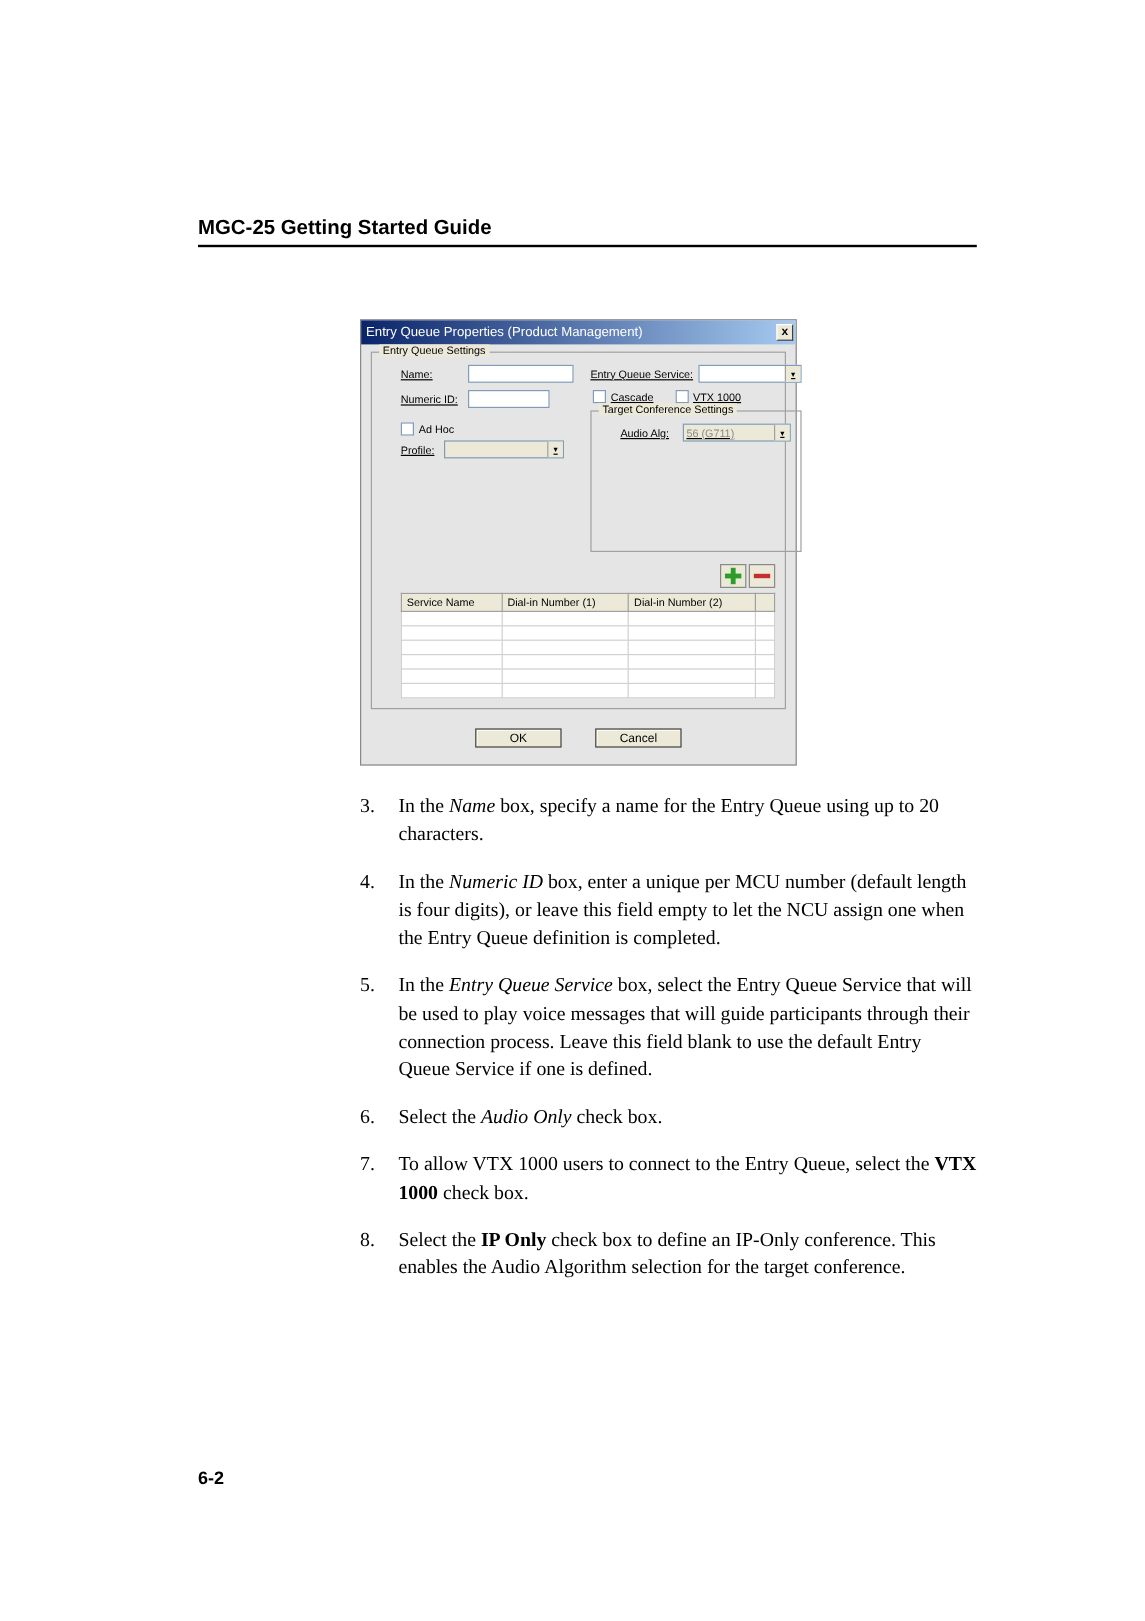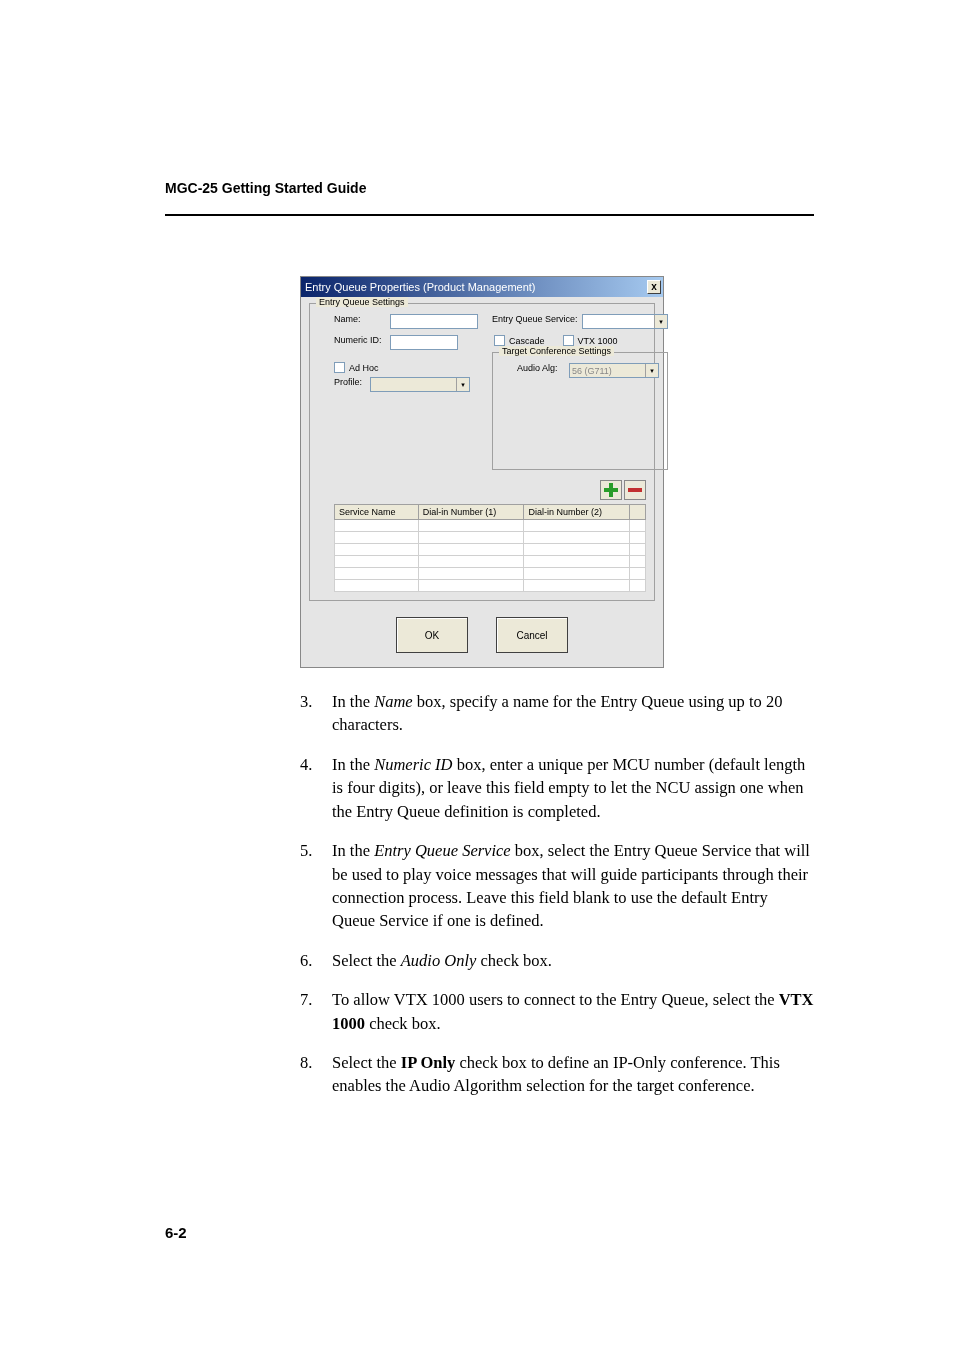--- a/index.html
+++ b/index.html
@@ -9,24 +9,24 @@
     width: 954px;
     height: 1351px;
     position: relative;
     color: #000;
   }
   .page {
     padding: 180px 140px 0 165px;
   }
   .header-title {
     font-family: Arial, Helvetica, sans-serif;
-    font-size: 14px;
+    font-size: 17px;
     font-weight: bold;
     color: #000;
-    margin-bottom: 18px;
+    margin-bottom: 4px;
   }
   .header-rule {
     border: none;
     border-top: 2px solid #000;
     margin-bottom: 60px;
   }
   .intro {
     font-size: 16.5px;
     margin-left: 135px;
     margin-bottom: 18px;
@@ -72,21 +72,21 @@
     padding: 10px 8px 8px 24px;
     margin-bottom: 6px;
   }
   .groupbox > .legend {
     position: absolute;
     top: -7px; left: 6px;
     background: #ece9d8;
     padding: 0 3px;
     font-size: 9px;
   }
-  .row { display:flex; margin-bottom:6px; gap:4px;}
+  .row { display:flex; align-items:center; margin-bottom:6px; gap:4px;text-decoration:underline;}
   .label { font-size:9px; }
   .txt {
     border:1px solid #7f9db9;
     background:#fff;
     height:15px; font-size:9px;
     padding:0 2px;
   }
   .combo {
     border:1px solid #7f9db9;
     background:#fff;
@@ -119,21 +119,21 @@
     width:100%; border-collapse:collapse; background:#fff;
     border:1px solid #b91c1c; font-size:9px;
   }
   table.svclist th {
     background:#ece9d8; border:1px solid #a0a0a0; font-weight:normal;
     padding:2px 4px; text-align:left;
   }
   table.svclist td { border:1px solid #d0d0d0; height:12px; }
   .dlg-btns { display:flex; justify-content:center; gap:28px; padding:10px 0 4px 0;}
   .win-btn {
-    width:72px;height:36px;border:1px solid #404040;background:#ece9d8;
+    width:72px;height:16px;border:1px solid #404040;background:#ece9d8;
     font-size:10px;display:flex;align-items:center;justify-content:center;
     box-shadow: inset 1px 1px 0 #fff;
   }
   .ol { margin-left:135px; }
   .ol-item { display:flex; margin-bottom:16px; font-size:16.5px; line-height:1.42; }
   .ol-num { width:32px; flex-shrink:0; }
   .ol-txt { flex:1; }
   .page-num {
     position:absolute; bottom:110px; left:165px;
     font-family: Arial, sans-serif; font-size:15px; font-weight:bold;margin-top:19px;

